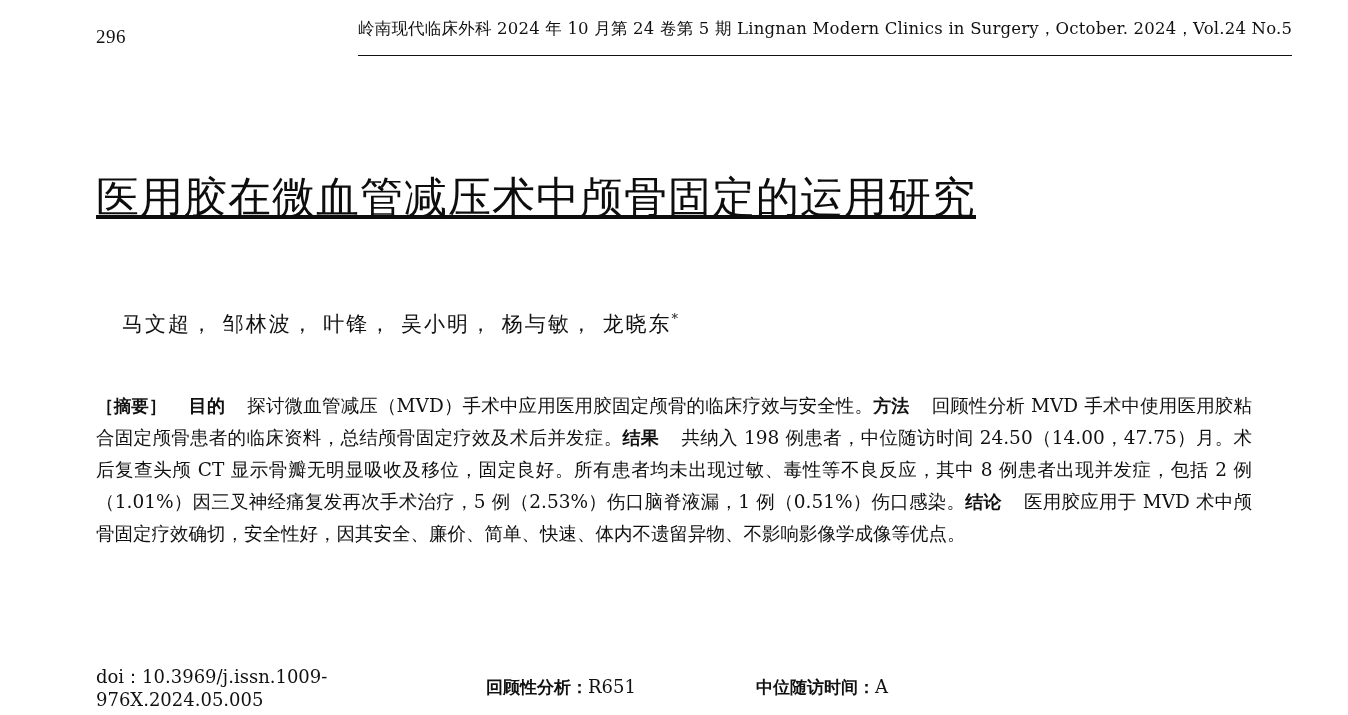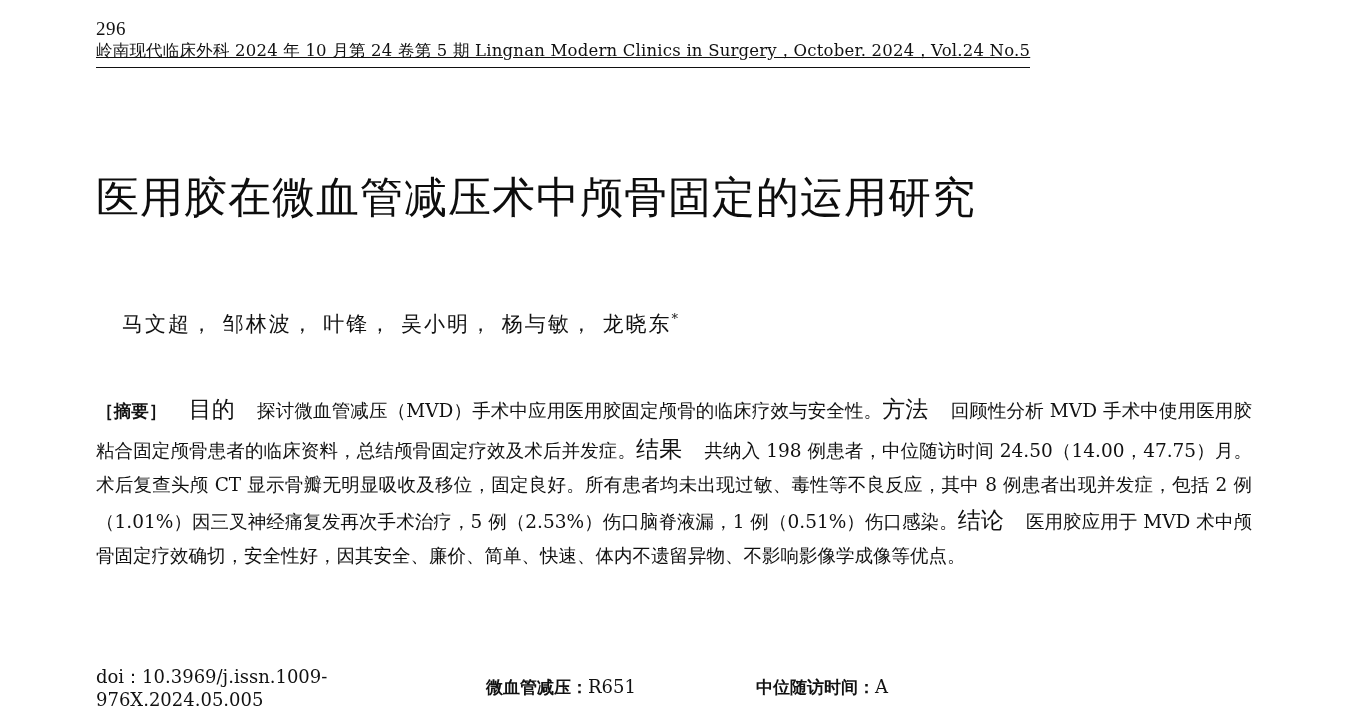--- a/index.html
+++ b/index.html
@@ -21,57 +21,56 @@
     box-sizing: border-box;
   }
 
   
   .runhead {
     position: absolute;
     top: 18px;
     left: 96px;
     right: 96px;
     display: flex;
-    align-items: flex-start;
+    align-items: center;
     justify-content: flex-start;
-    flex-direction: column;
   }
   .folio {
     font-size: 19px;
     font-family: "Liberation Serif", serif;
     letter-spacing: 0.5px;
     color: #111;
     width: 262px;
     flex: none;
   }
   .runhead-title {
     flex: 1;
     text-align: center;
     font-size: 16.5px;
     font-family: "DejaVu Serif", serif;
     color: #111;
     border-bottom: 1.3px solid #111;
-    padding-bottom: 5px;
+    padding-bottom: 15px;
     white-space: nowrap;
     letter-spacing: 0.2px;
-    text-decoration: underline;
   }
 
   
   .article-title {
     position: absolute;
     top: 140px;
     left: 96px;
     width: 950px;
     font-family: "DejaVu Serif", serif;
     font-size: 43px;
     line-height: 1.32;
     letter-spacing: 1px;
     color: #0d0d0d;
     font-weight: 400;
+    text-decoration: underline;
   }
 
   
   .authors {
     position: absolute;
     top: 310px;
     left: 96px;
     width: 1100px;
     font-family: "DejaVu Serif", serif;
     font-size: 21px;
@@ -100,22 +99,22 @@
   .abstract p {
     margin: 0;
   }
   .lbl {
     font-family: "DejaVu Sans", sans-serif;
     font-weight: bold;
     font-size: 17.5px;
   }
   .seg-label {
     font-family: "DejaVu Sans", sans-serif;
-    font-weight: normal;
-    font-size: 23px;
+    font-weight: bold;
+    font-size: 18px;
   }
   .gap {
     display: inline-block;
     width: 22px;
   }
 
   .keywords {
     margin-top: 2px;
   }
 
@@ -167,17 +166,17 @@
   </div>
 
   <div class="abstract">
     <p>
       <span class="lbl">［摘要］</span><span class="gap"></span><span class="seg-label">目的</span><span class="gap"></span><span>探讨微血管减压（MVD）手术中应用医用胶固定颅骨的临床疗效与安全性。</span><span class="seg-label">方法</span><span class="gap"></span><span>回顾性分析 MVD 手术中使用医用胶粘合固定颅骨患者的临床资料，总结颅骨固定疗效及术后并发症。</span><span class="seg-label">结果</span><span class="gap"></span><span>共纳入 198 例患者，中位随访时间 24.50（14.00，47.75）月。术后复查头颅 CT 显示骨瓣无明显吸收及移位，固定良好。所有患者均未出现过敏、毒性等不良反应，其中 8 例患者出现并发症，包括 2 例（1.01%）因三叉神经痛复发再次手术治疗，5 例（2.53%）伤口脑脊液漏，1 例（0.51%）伤口感染。</span><span class="seg-label">结论</span><span class="gap"></span><span>医用胶应用于 MVD 术中颅骨固定疗效确切，安全性好，因其安全、廉价、简单、快速、体内不遗留异物、不影响影像学成像等优点。</span>
     </p>
   </div>
 
   <div class="meta">
     <span class="doi">doi：10.3969/j.issn.1009-976X.2024.05.005</span>
-    <span class="clc"><span class="b">微血管减压：</span><span>R651</span></span>
+    <span class="clc"><span class="b">回顾性分析：</span><span>R651</span></span>
     <span class="docid"><span class="b">中位随访时间：</span><span>A</span></span>
   </div>
 
 </div>
 
 </body></html>

